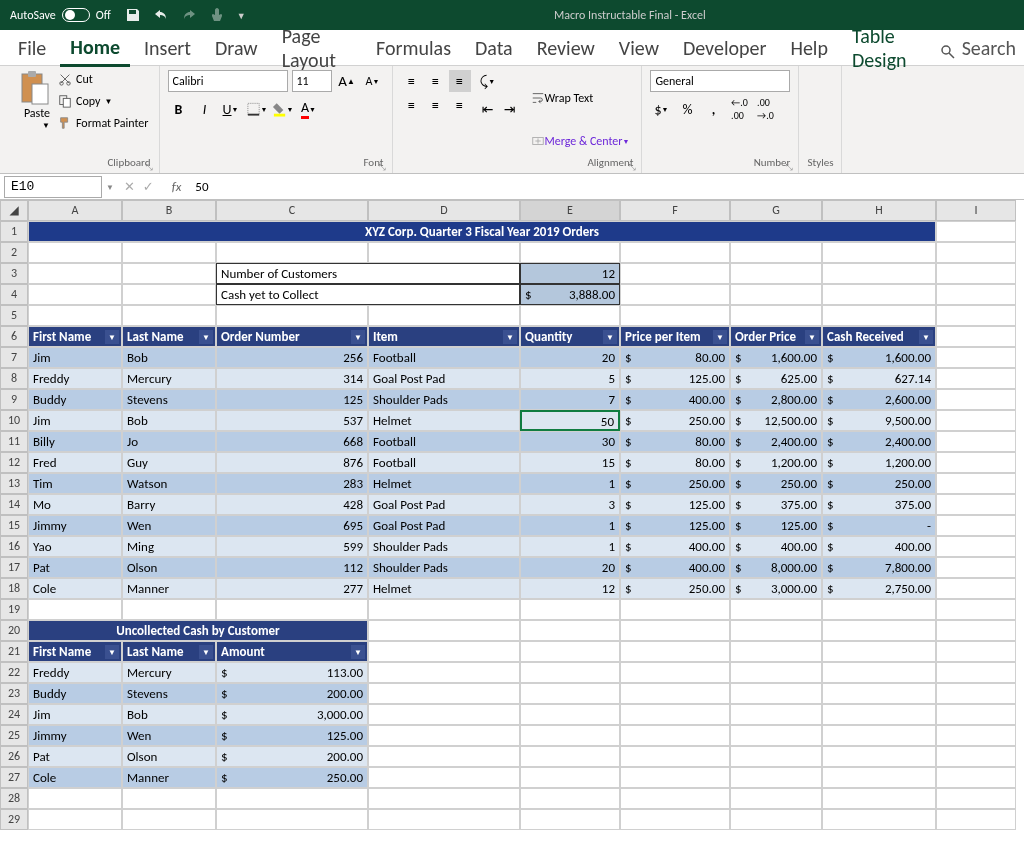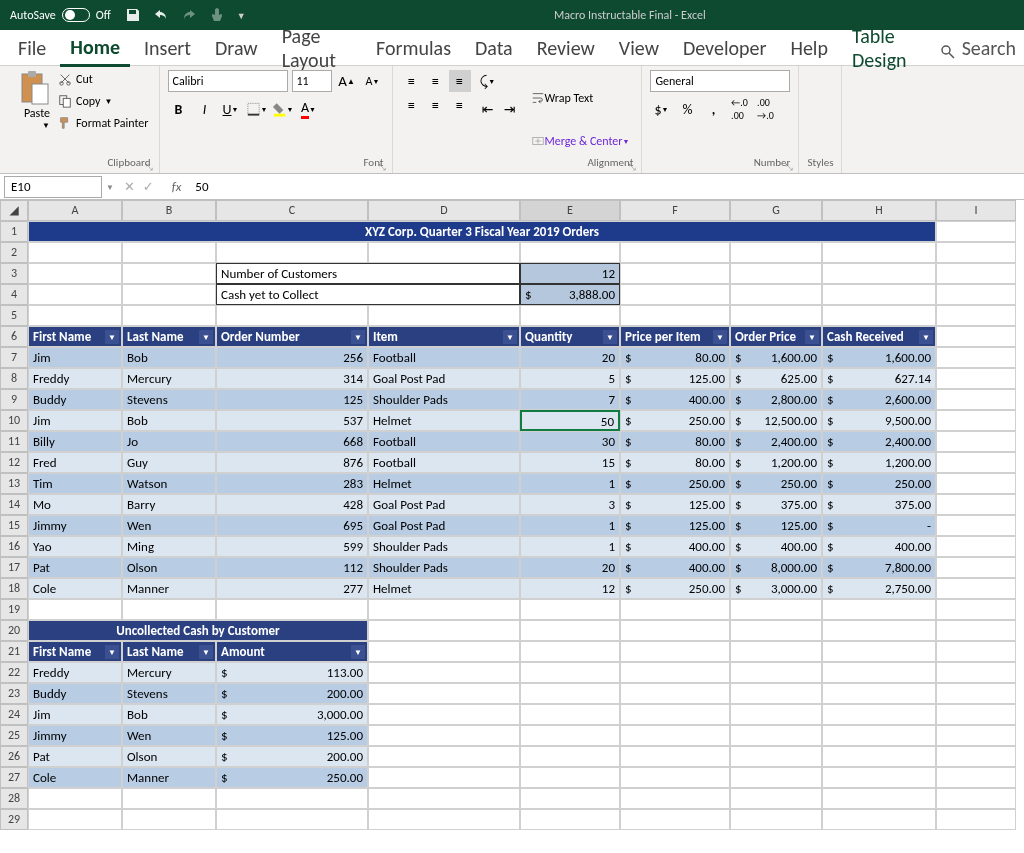--- a/index.html
+++ b/index.html
@@ -30,21 +30,21 @@
 .size-select { width: 40px; height: 22px; border: 1px solid #aaa; background: #fff; font-size: 12px; padding: 0 4px; }
 .fbtn { width: 22px; height: 22px; display: flex; align-items: center; justify-content: center; cursor: pointer; font-size: 14px; }
 .align-grid { display: grid; grid-template-columns: repeat(3, 22px); grid-template-rows: repeat(2, 22px); gap: 2px; }
 .wrap-merge { display: flex; flex-direction: column; gap: 6px; font-size: 12px; }
 .wm-item { display: flex; align-items: center; cursor: pointer; padding: 2px 4px; margin-top: 19px; }
 .num-col { display: flex; flex-direction: column; gap: 6px; }
 .num-select { width: 140px; height: 22px; border: 1px solid #aaa; background: #fff; padding: 0 4px; font-size: 12px; }
 .styles-col { display: flex; flex-direction: column; align-items: center; font-size: 11px; cursor: pointer; gap: 2px; }
 .launcher { position: absolute; bottom: 2px; right: 3px; font-size: 9px; color: #888; cursor: pointer; width: 10px; height: 10px; }
 .formula-bar { display: flex; align-items: center; height: 26px; border-bottom: 1px solid #c0c0c0; background: #fff; }
-.name-box { width: 98px; height: 22px; border: 1px solid #aaa; padding: 0 6px; margin: 0 4px; font-size: 13px; }
+.name-box { width: 98px; height: 22px; border: 1px solid #aaa; padding: 0 6px; margin: 0 4px; font-size: 13px; font-family: Liberation Mono, monospace; }
 .fb-btns { display: flex; gap: 8px; padding: 0 10px; color: #aaa; }
 .fx { font-style: italic; color: #666; padding: 0 8px; }
 .formula-input { flex: 1; border: none; padding: 0 6px; font-size: 13px; }
 .sheet { position: relative; overflow: auto; }
 .grid { display: grid; grid-template-columns: 28px 94px 94px 152px 152px 100px 110px 92px 114px 80px; }
 .hdr { background: #e6e6e6; border: 1px solid #c0c0c0; text-align: center; font-size: 12px; height: 21px; line-height: 19px; color: #444; cursor: pointer; }
 .hdr.sel { background: #d4d4d4; }
 .rowh { background: #e6e6e6; border: 1px solid #c0c0c0; text-align: center; font-size: 12px; height: 21px; line-height: 19px; color: #444; cursor: pointer; }
 .cell { border: 1px solid #d0d0d0; height: 21px; font-size: 13px; padding: 0 4px; line-height: 19px; overflow: hidden; white-space: nowrap; cursor: cell; background: #fff; }
 .cell.selected { border: 2px solid #107c41; }

